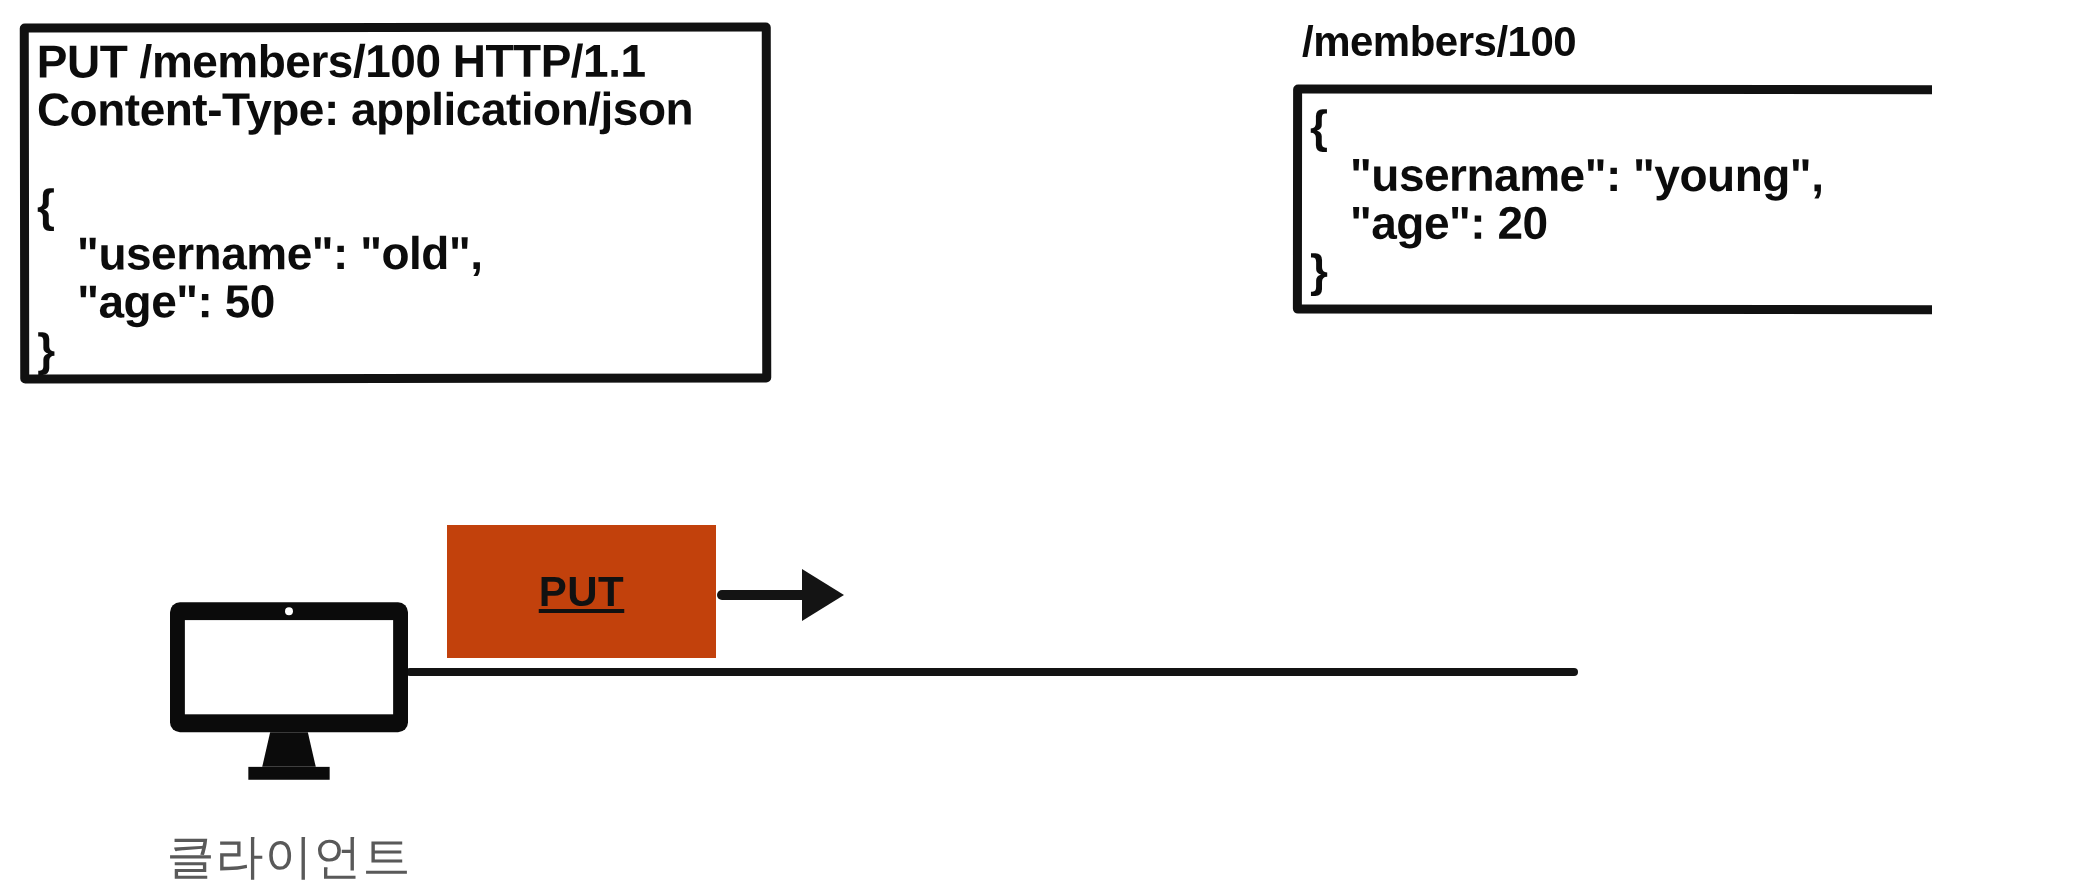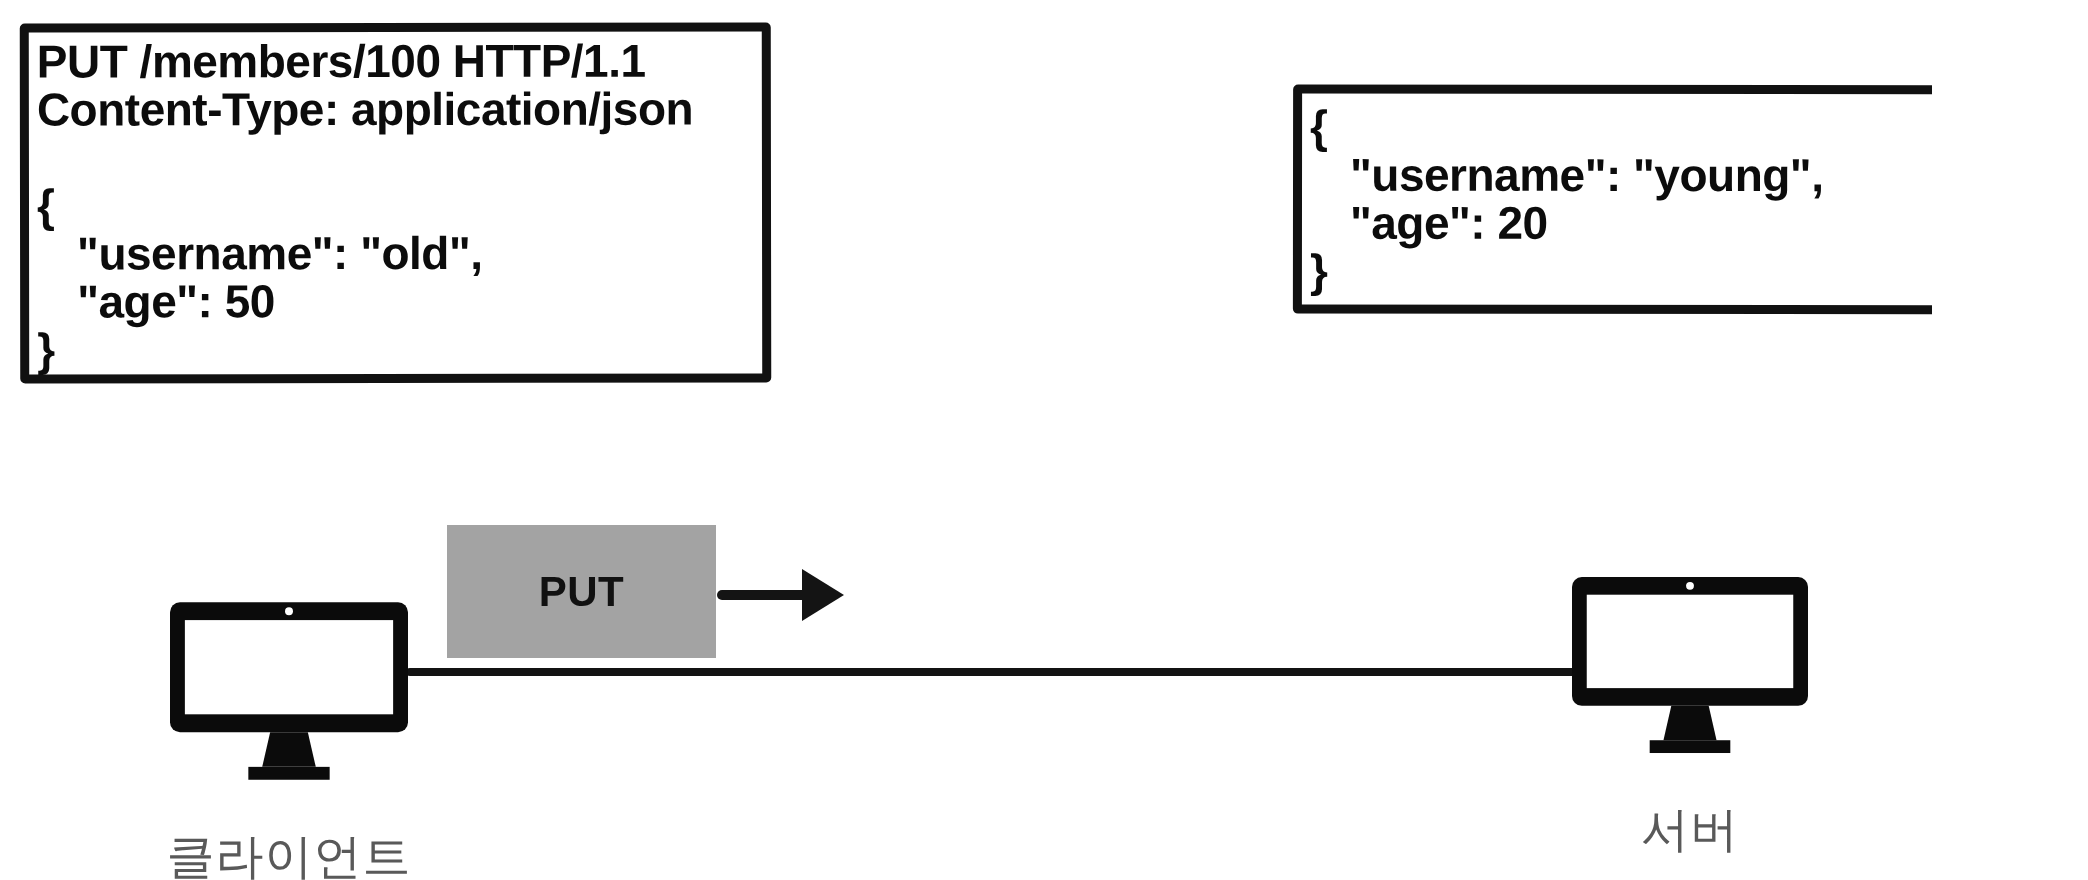--- a/index.html
+++ b/index.html
@@ -109,54 +109,45 @@
   <div class="sketch-box request">
     <div class="code-line">PUT /members/100 HTTP/1.1</div>
     <div class="code-line">Content-Type: application/json</div>
     <div class="code-line"></div>
     <div class="code-line">{</div>
     <div class="code-line indent">"username": "old",</div>
     <div class="code-line indent">"age": 50</div>
     <div class="code-line">}</div>
   </div>
 
+  <div class="resource-title">/members/100</div>
 
   <div class="sketch-box response">
     <div class="code-line">{</div>
     <div class="code-line indent">"username": "young",</div>
     <div class="code-line indent">"age": 20</div>
     <div class="code-line">}</div>
   </div>
 
   <div class="link-line"></div>
 
-  <div class="method-badge" style="background-color: #a3a3a3;">
+  <div class="method-badge" style="background-color: #c2410c; text-decoration: underline;">
     <span>PUT</span>
   </div>
 
   <svg class="request-arrow" viewBox="0 0 130 64" xmlns="http://www.w3.org/2000/svg">
     <line x1="6" y1="32" x2="92" y2="32" stroke="#141414" stroke-width="10" stroke-linecap="round"></line>
     <polygon points="86,6 86,58 128,32" fill="#141414"></polygon>
   </svg>
 
   <div class="device client">
     <svg width="238" height="179" viewBox="0 0 240 180" xmlns="http://www.w3.org/2000/svg">
       <rect x="0" y="0" width="240" height="131" rx="10" fill="#0b0b0b"></rect>
       <rect x="15" y="18" width="210" height="95" fill="#ffffff"></rect>
       <circle cx="120" cy="9" r="4" fill="#ffffff"></circle>
       <polygon points="101,131 139,131 147,166 93,166" fill="#0b0b0b"></polygon>
       <rect x="79" y="166" width="82" height="13" fill="#0b0b0b"></rect>
     </svg>
     <div class="device-label" style="color: rgb(89, 89, 89);">클라이언트</div>
   </div>
 
-  <div class="device server">
-    <svg width="236" height="177" viewBox="0 0 240 180" xmlns="http://www.w3.org/2000/svg">
-      <rect x="0" y="0" width="240" height="131" rx="10" fill="#0b0b0b"></rect>
-      <rect x="15" y="18" width="210" height="95" fill="#ffffff"></rect>
-      <circle cx="120" cy="9" r="4" fill="#ffffff"></circle>
-      <polygon points="101,131 139,131 147,166 93,166" fill="#0b0b0b"></polygon>
-      <rect x="79" y="166" width="82" height="13" fill="#0b0b0b"></rect>
-    </svg>
-    <div class="device-label" style="color: rgb(89, 89, 89);">서버</div>
-  </div>
 
 </div>
 
 </body></html>

